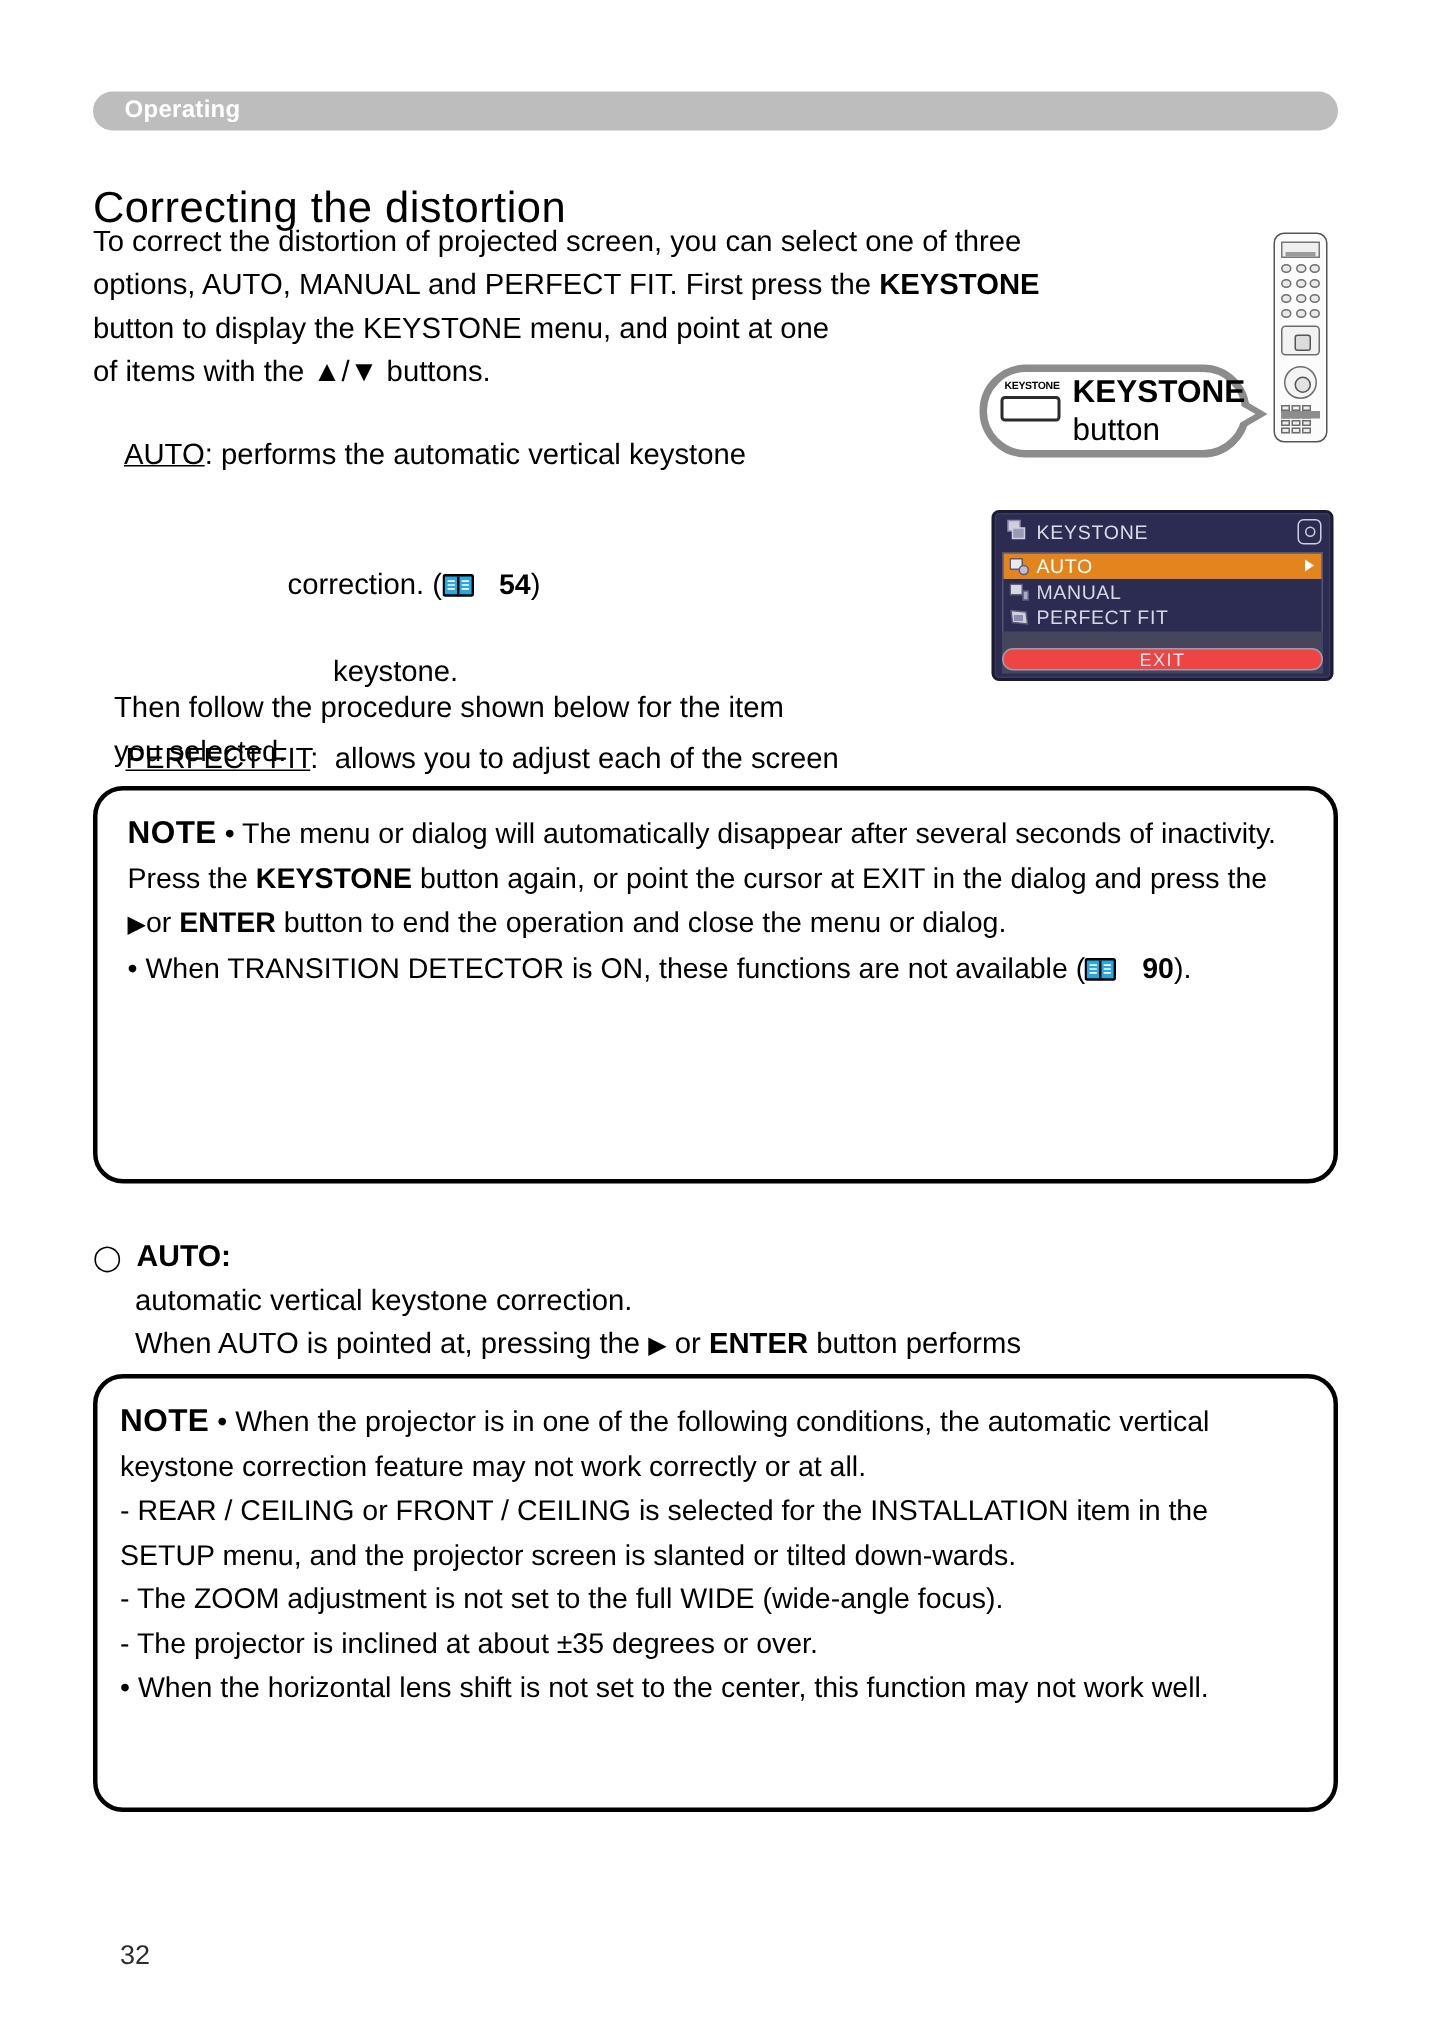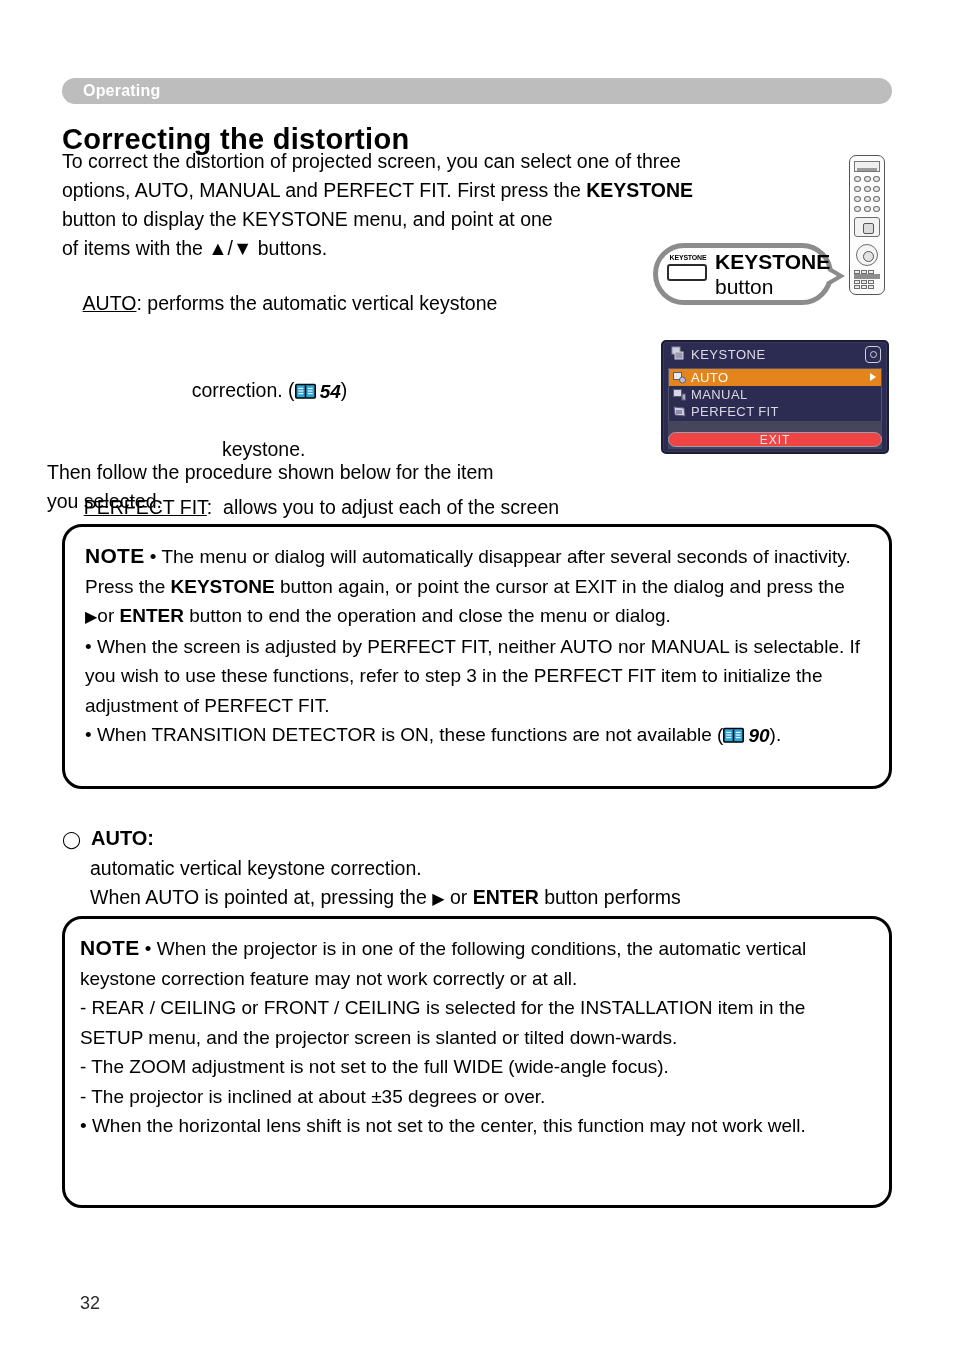--- a/index.html
+++ b/index.html
@@ -9,40 +9,40 @@
     background: #ffffff;
     font-family: "Liberation Sans", sans-serif;
     color: #000;
     position: relative;
     overflow: hidden;
   }
 
   
   .header-bar {
     position: absolute;
-    left: 62px; top: 78px;
+    left: 62px; top: 61px;
     width: 830px; height: 26px;
     background: #bdbdbd;
     border-radius: 13px;
     display: flex; align-items: center; text-align: right;
   }
   .header-bar .label {
     color: #ffffff;
     font-size: 16px;
     font-weight: bold;
     margin-left: 21px;
     letter-spacing: .2px;
   }
 
   
   .page-title {
     position: absolute;
     left: 62px; top: 104px;
     font-size: 29px;
-    font-weight: bold;
+    font-weight: normal;
     letter-spacing: .3px;
   }
 
   
   .intro {
     position: absolute;
     left: 62px; top: 147px;
     width: 700px;
     font-size: 19.5px;
     line-height: 29px;
@@ -57,40 +57,39 @@
     font-size: 19.5px;
     line-height: 29px;
   }
   .deflist .row { white-space: pre; }
   .u { text-decoration: underline; }
   .indent2 { padding-left: 108px; }
   .indent3 { padding-left: 160px; }
 
   .then-follow {
     position: absolute;
-    left: 47px; top: 458px;
+    left: 76px; top: 458px;
     width: 590px;
     font-size: 19.5px;
     line-height: 29px;
     text-align: justify;
   }
   .then-follow .last { display:block; text-align:left; }
 
   
   .bookref {
     display: inline-flex;
     align-items: center;
     vertical-align: -3px;
   }
   .bookref svg { display:block; }
   .bookref .num {
     font-weight: bold;
-    font-style: italic;
     font-size: 19px;
-    margin-left: 4px;
+    margin-left: 17px;
   }
 
   
   .remote {
     position: absolute;
     left: 849px; top: 155px;
     width: 36px; height: 140px;
     border: 1.5px solid #555;
     border-radius: 7px;
     background: #fcfcfc;
@@ -452,21 +451,20 @@
   </div>
 
   <div class="exitbg"></div>
   <div class="exitwrap">
     <span>EXIT</span>
   </div>
 </div>
 
 <div class="notebox" id="note1">
   <div class="line"><span class="nlabel">NOTE</span><span> • The menu or dialog will automatically disappear after several seconds of inactivity. Press the </span><b>KEYSTONE</b><span> button again, or point the cursor at EXIT in the dialog and press the </span><span class="tri-r">▶</span><span>or </span><b>ENTER</b><span> button to end the operation and close the menu or dialog.</span></div>
-  <div class="line">• When the screen is adjusted by PERFECT FIT, neither AUTO nor MANUAL is selectable. If you wish to use these functions, refer to step 3 in the PERFECT FIT item to initialize the adjustment of PERFECT FIT.</div>
   <div class="line"><span>• When TRANSITION DETECTOR is ON, these functions are not available (</span><span class="bookref">
         <svg width="21" height="17" viewBox="0 0 21 17">
           <rect x="0.8" y="1.5" width="19.4" height="13.5" rx="1" fill="#29a8df" stroke="#000" stroke-width="1.6"></rect>
           <line x1="10.5" y1="2.5" x2="10.5" y2="14" stroke="#000" stroke-width="1.6"></line>
           <line x1="3.4" y1="5.4" x2="8.2" y2="5.4" stroke="#fff" stroke-width="1.1"></line>
           <line x1="3.4" y1="8" x2="8.2" y2="8" stroke="#fff" stroke-width="1.1"></line>
           <line x1="3.4" y1="10.6" x2="8.2" y2="10.6" stroke="#fff" stroke-width="1.1"></line>
           <line x1="12.8" y1="5.4" x2="17.6" y2="5.4" stroke="#fff" stroke-width="1.1"></line>
           <line x1="12.8" y1="8" x2="17.6" y2="8" stroke="#fff" stroke-width="1.1"></line>
           <line x1="12.8" y1="10.6" x2="17.6" y2="10.6" stroke="#fff" stroke-width="1.1"></line>

